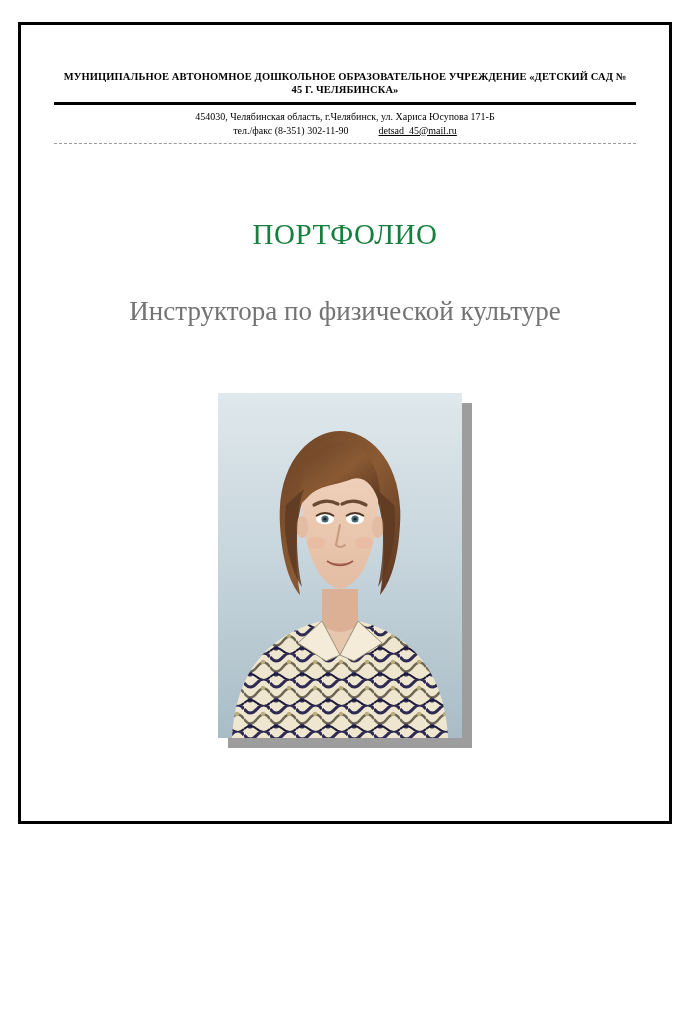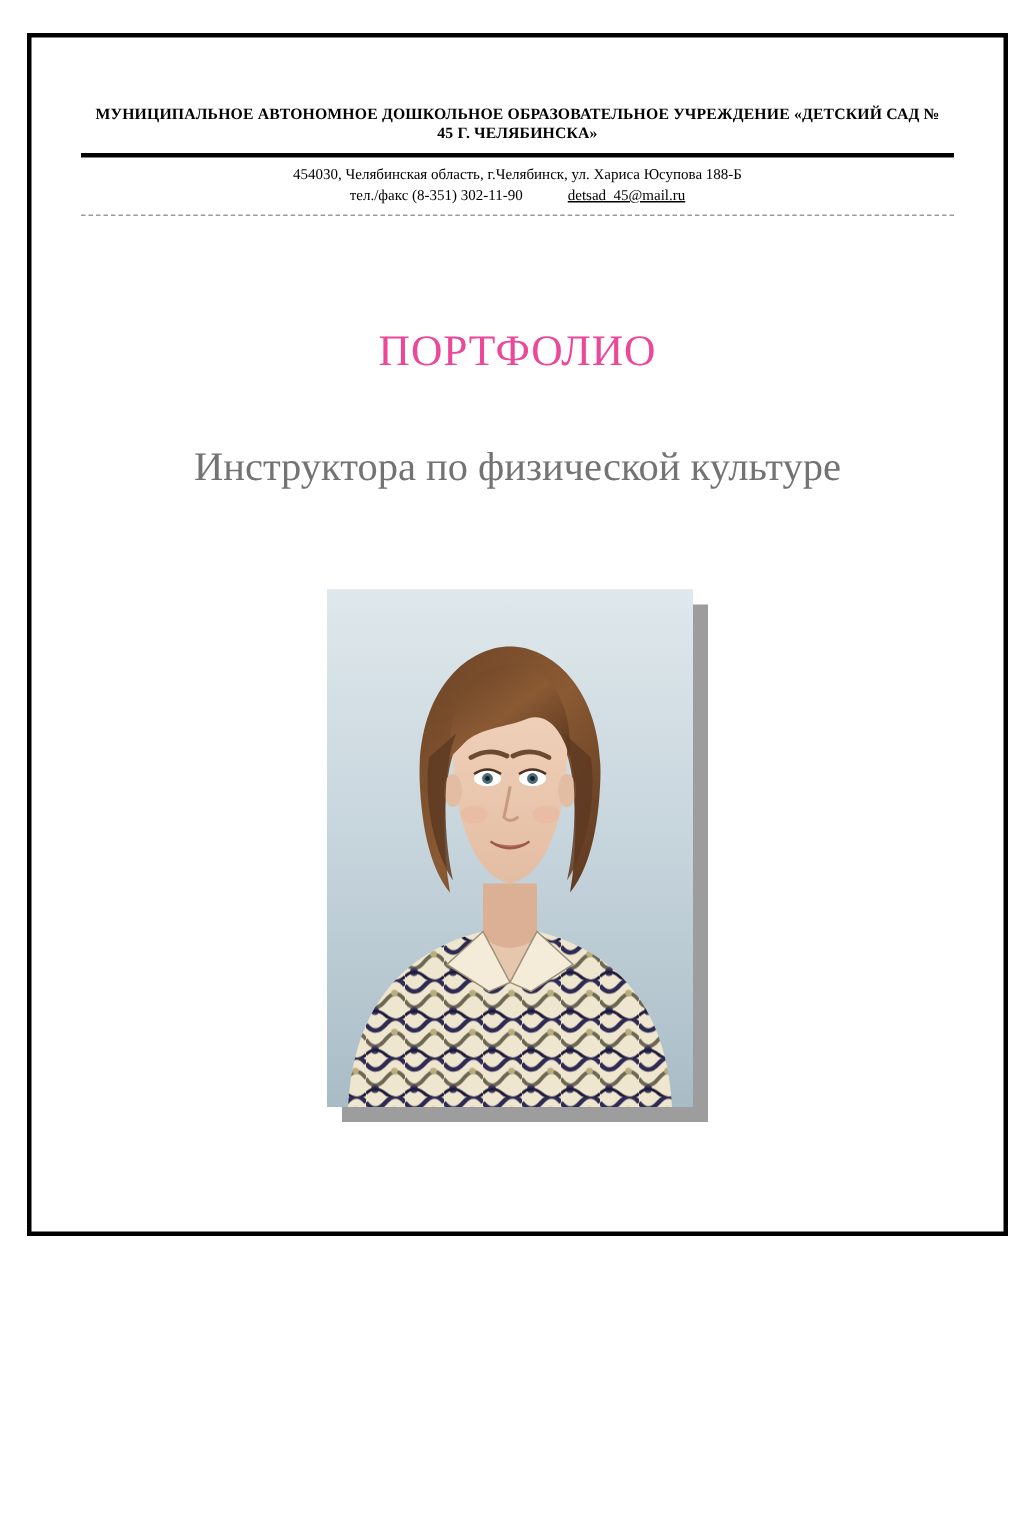--- a/index.html
+++ b/index.html
@@ -80,21 +80,21 @@
 
   
   .title-block {
     text-align: center;
     margin-top: 74px;
   }
   .doc-title {
     font-family: "Liberation Serif", serif;
     font-size: 29px;
     letter-spacing: 0.6px;
-    color: #ec4899;
+    color: #15803d;
     margin: 0;
     font-weight: normal;
   }
   .doc-subtitle {
     font-family: "Liberation Serif", serif;
     font-size: 27px;
     color: #737373;
     margin: 45px 0 0 0;
     font-weight: normal;
   }
@@ -140,21 +140,21 @@
   <div class="page-border"></div>
 
   <div class="content">
 
     <div class="letterhead">
       <div class="org-name">МУНИЦИПАЛЬНОЕ АВТОНОМНОЕ ДОШКОЛЬНОЕ ОБРАЗОВАТЕЛЬНОЕ УЧРЕЖДЕНИЕ «ДЕТСКИЙ САД № 45 Г. ЧЕЛЯБИНСКА»</div>
 
       <div class="rule-thick"></div>
 
       <div class="address-block">
-        <div class="address-line1">454030,  Челябинская область, г.Челябинск, ул. Хариса Юсупова 188-Б</div>
+        <div class="address-line1">454030,  Челябинская область, г.Челябинск, ул. Хариса Юсупова 171-Б</div>
         <div class="address-line2">
           <span>тел./факс (8-351) 302-11-90</span>
           &nbsp;&nbsp;
           <span class="email">detsad_45@mail.ru</span>
         </div>
       </div>
 
       <div class="rule-dashed"></div>
     </div>
 

